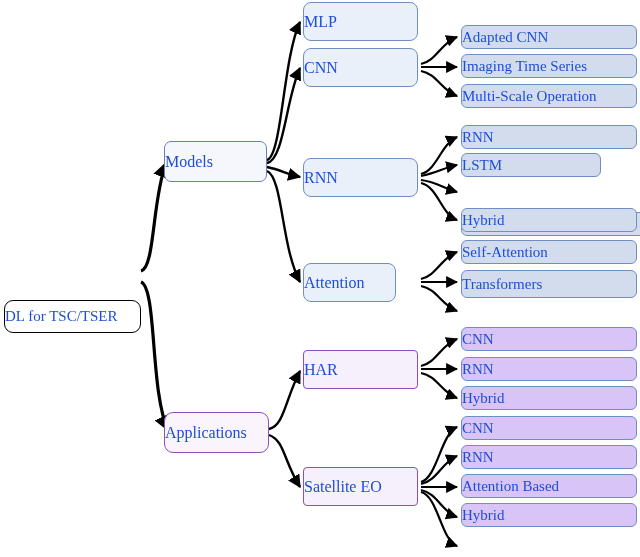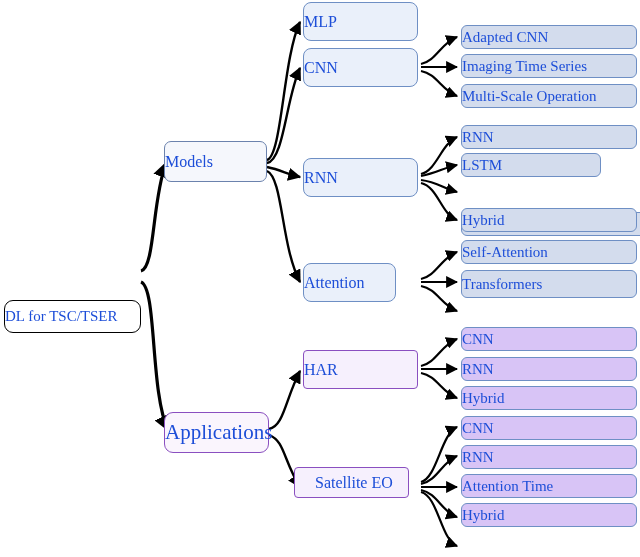--- a/index.html
+++ b/index.html
@@ -42,21 +42,21 @@
   .node-l1 {
     border: 1.6px solid #6b82ad;
     background: #f5f7fc;
     border-radius: 7px;
     font-size: 16px;
   }
   .node-l1-app {
     border: 1.6px solid #8a4fc0;
     background: #faf5fd;
     border-radius: 9px;
-    font-size: 21px;
+    font-size: 16px;
   }
   .node-l2-blue {
     border: 1.6px solid #6e8fc4;
     background: #eaf0fa;
     border-radius: 8px;
     font-size: 16px;
   }
   .node-l2-purple {
     border: 1.6px solid #8a4fc0;
     background: #f6f0fd;
@@ -167,21 +167,21 @@
   </div>
 
   <div class="node node-l2-blue" style="left:303px; top:263px; width:93px; height:39px;">
     <span>Attention</span>
   </div>
 
   <div class="node node-l2-purple" style="left:303px; top:350px; width:115px; height:39px;">
     <span>HAR</span>
   </div>
 
-  <div class="node node-l2-purple" style="left:294px; top:467px; width:115px; height:31px;padding-left:20px;">
+  <div class="node node-l2-purple" style="left:303px; top:467px; width:115px; height:39px;">
     <span>Satellite EO</span>
   </div>
 
   <div class="node node-leaf-blue" style="left:461px; top:25px; width:176px; height:24px;">
     <span>Adapted CNN</span>
   </div>
   <div class="node node-leaf-blue" style="left:461px; top:54px; width:176px; height:24px;">
     <span>Imaging Time Series</span>
   </div>
   <div class="node node-leaf-blue" style="left:461px; top:84px; width:176px; height:24px;">
@@ -218,19 +218,19 @@
     <span>Hybrid</span>
   </div>
 
   <div class="node node-leaf-purple" style="left:461px; top:416px; width:176px; height:24px;">
     <span>CNN</span>
   </div>
   <div class="node node-leaf-purple" style="left:461px; top:445px; width:176px; height:24px;">
     <span>RNN</span>
   </div>
   <div class="node node-leaf-purple" style="left:461px; top:474px; width:176px; height:24px;">
-    <span>Attention Time</span>
+    <span>Attention Based</span>
   </div>
   <div class="node node-leaf-purple" style="left:461px; top:503px; width:176px; height:24px;">
     <span>Hybrid</span>
   </div>
 
 </div>
 
 </body></html>

